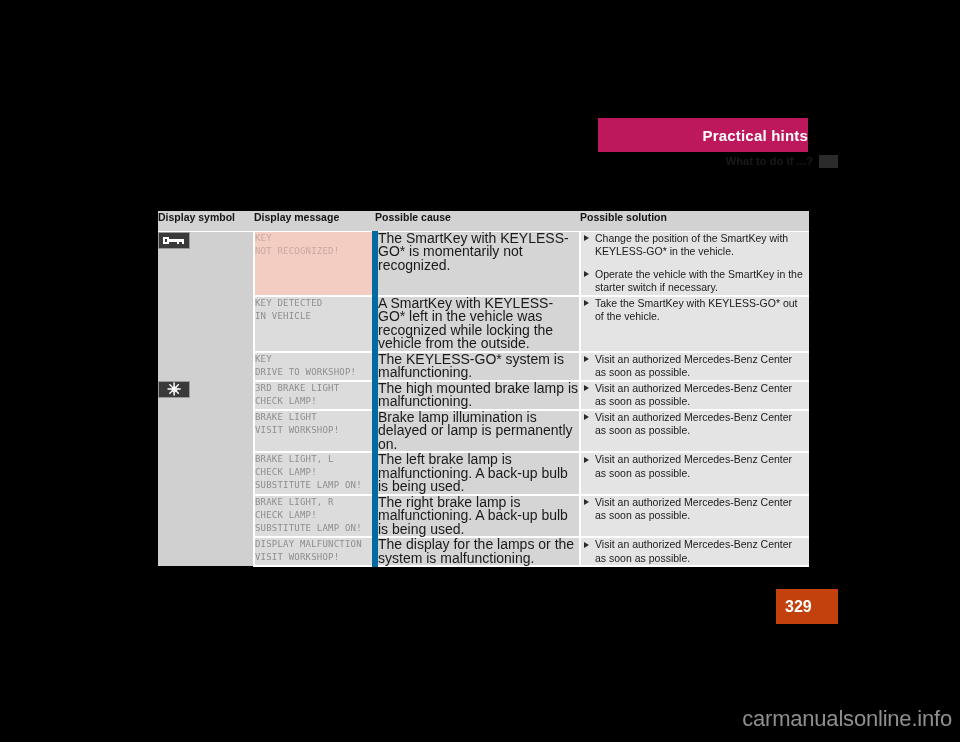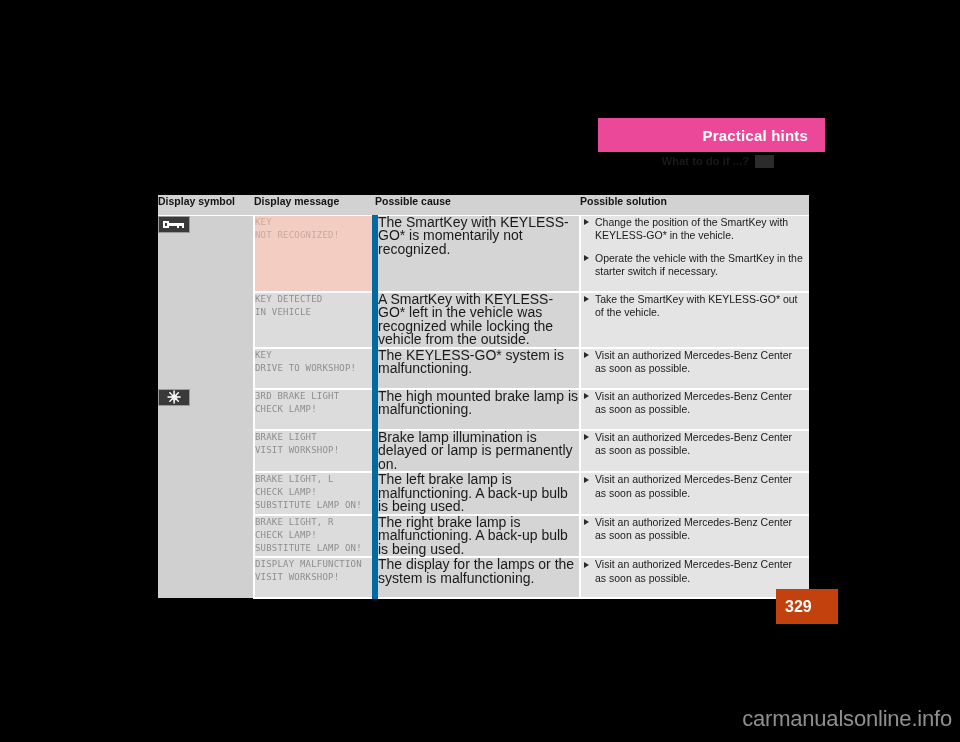--- a/index.html
+++ b/index.html
@@ -13,63 +13,62 @@
     position: relative;
     overflow: hidden;
     font-family: "Liberation Sans", sans-serif;
   }
 
   
   .header-banner {
     position: absolute;
     left: 598px;
     top: 118px;
-    width: 227px;
+    width: 210px;
     height: 34px;
-    background: #ec4899;
+    background: #be185d;
     display: flex;
     align-items: center;
     justify-content: flex-end;
     box-sizing: border-box;
-    padding-right: 17px;
   }
   .header-banner-text {
     color: #ffffff;
     font-size: 15px;
     font-weight: bold;
     letter-spacing: 0.2px;
   }
   .subheader {
     position: absolute;
     left: 598px;
     top: 153px;
     width: 240px;
     height: 16px;
     display: flex;
     align-items: center;
-    justify-content: center;
+    justify-content: flex-end;
   }
   .subheader-text {
     color: #1a1a1a;
     font-size: 11px;
     font-weight: bold;
     letter-spacing: 0.1px;
     margin-right: 6px;
   }
   .subheader-tab {
     width: 19px;
     height: 13px;
     background: #2b2b2b;
   }
 
   
   .table-wrap {
     position: absolute;
     left: 158px;
-    top: 195px;
+    top: 211px;
     width: 651px;
   }
   table.spec {
     border-collapse: collapse;
     width: 651px;
     table-layout: fixed;
   }
   table.spec td, table.spec th {
     vertical-align: top;
     padding: 0;
@@ -127,21 +126,21 @@
     padding: 6px 6px 7px 0px;
     font-size: 10.5px;
     line-height: 13.5px;
     color: #1a1a1a;
   }
   .sol-item {
     display: flex;
     align-items: flex-start;
     margin-bottom: 9px;
   }
-  .sol-item:last-child { margin-bottom: 12px; }
+  .sol-item:last-child { margin-bottom: 0; }
   .bullet-arrow {
     flex: 0 0 auto;
     width: 14px;
     padding-top: 3.5px;
     padding-left: 3px;
     box-sizing: border-box;
   }
   .bullet-arrow i {
     display: block;
     width: 0; height: 0;

